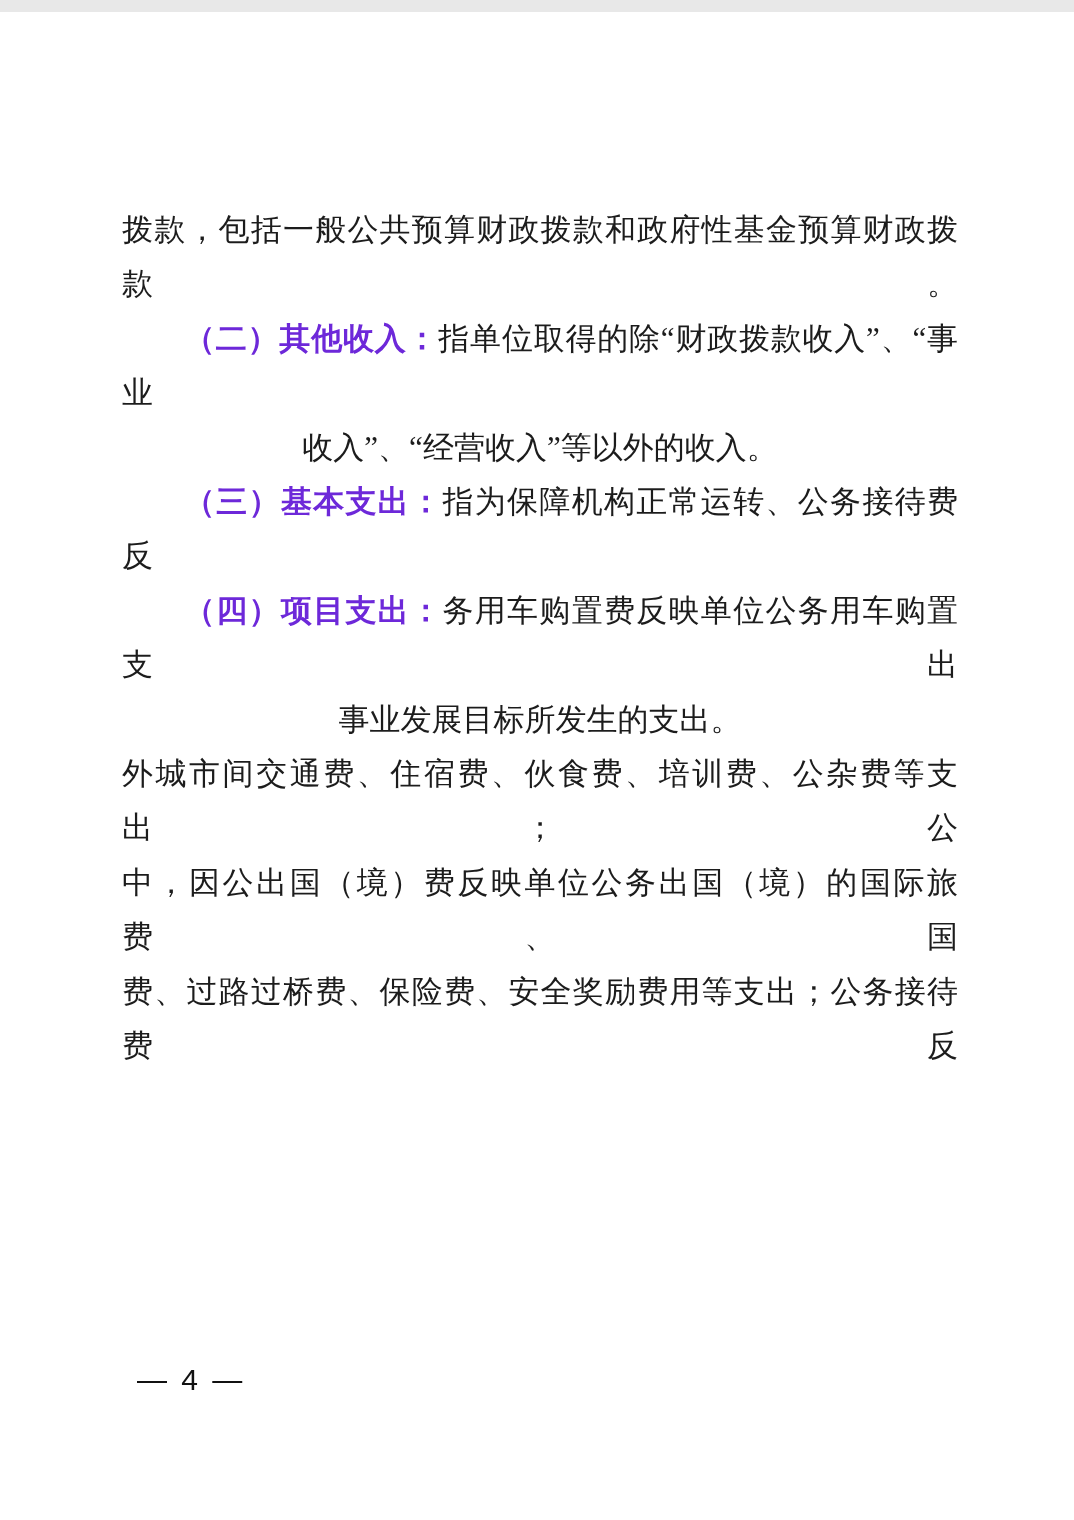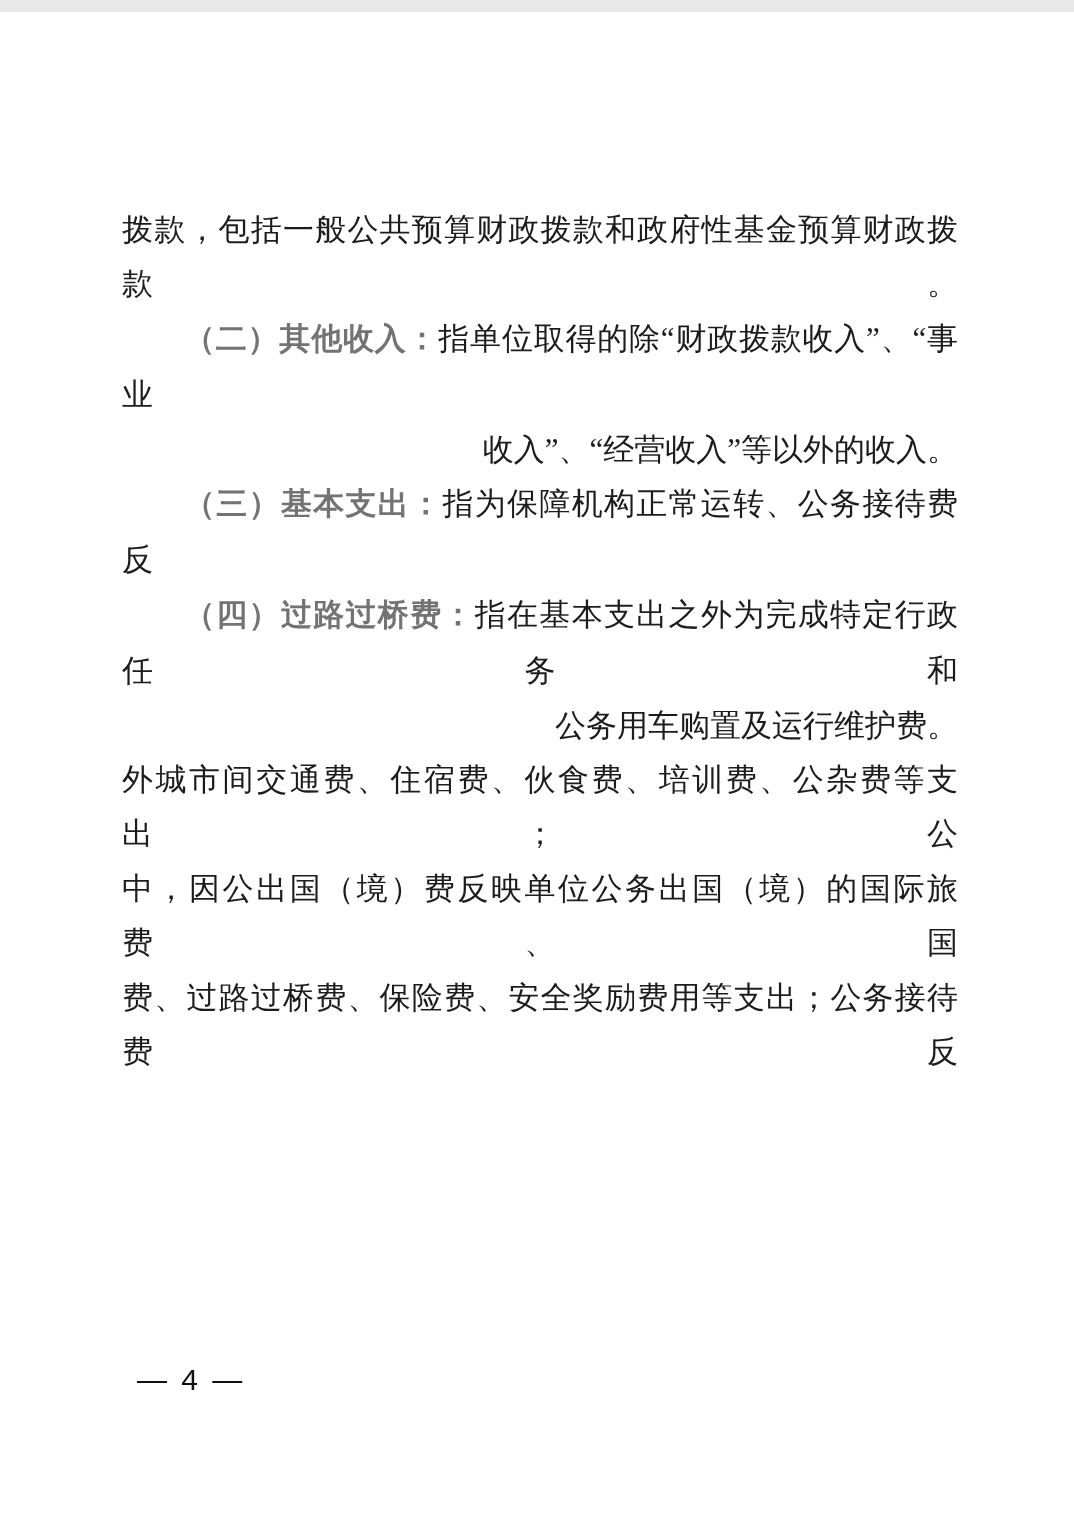--- a/index.html
+++ b/index.html
@@ -20,54 +20,54 @@
   .body-text {
     position: absolute;
     left: 122px;
     top: 191px;
     width: 836px;
   }
   .line {
     font-size: 31px;
     line-height: 54.4px;
     min-height: 54.4px;
-    text-align: right;
+    text-align: center;
   }
   .line.justify {
     text-align: justify;
     text-align-last: justify;
     text-justify: inter-character;
   }
   .line.indent {
     text-indent: 62px;
   }
   .seg.bold {
     font-weight: 700;
-    color: #737373;
-    font-family: Liberation Mono, monospace;
+    color: #6d28d9;
+    font-family: Liberation Sans, sans-serif;
   }
   .footer {
     position: absolute;
     left: 137px;
     top: 1351px;
     font-size: 30px;
     letter-spacing: 3px;
     color: #111111;
     font-family: "Liberation Sans", "DejaVu Sans", sans-serif;
   }
 </style>
 </head>
 <body>
 
 <div class="page">
   <div class="body-text">
       <div class="line justify"><span class="seg">拨款，包括一般公共预算财政拨款和政府性基金预算财政拨款。</span></div>
       <div class="line justify indent"><span class="seg bold">（二）其他收入：</span><span class="seg">指单位取得的除“财政拨款收入”、“事业</span></div>
       <div class="line"><span class="seg">收入”、“经营收入”等以外的收入。</span></div>
       <div class="line justify indent"><span class="seg bold">（三）基本支出：</span><span class="seg">指为保障机构正常运转、公务接待费反</span></div>
-      <div class="line justify indent"><span class="seg bold">（四）过路过桥费：</span><span class="seg">指在基本支出之外为完成特定行政任务和</span></div>
-      <div class="line"><span class="seg">公务用车购置及运行维护费。</span></div>
+      <div class="line justify indent"><span class="seg bold">（四）项目支出：</span><span class="seg">务用车购置费反映单位公务用车购置支出</span></div>
+      <div class="line"><span class="seg">事业发展目标所发生的支出。</span></div>
       <div class="line justify"><span class="seg">外城市间交通费、住宿费、伙食费、培训费、公杂费等支出；公</span></div>
       <div class="line justify"><span class="seg">中，因公出国（境）费反映单位公务出国（境）的国际旅费、国</span></div>
       <div class="line justify"><span class="seg">费、过路过桥费、保险费、安全奖励费用等支出；公务接待费反</span></div>
     </div>
   <div class="footer">— 4 —</div>
 </div>
 
 </body></html>

